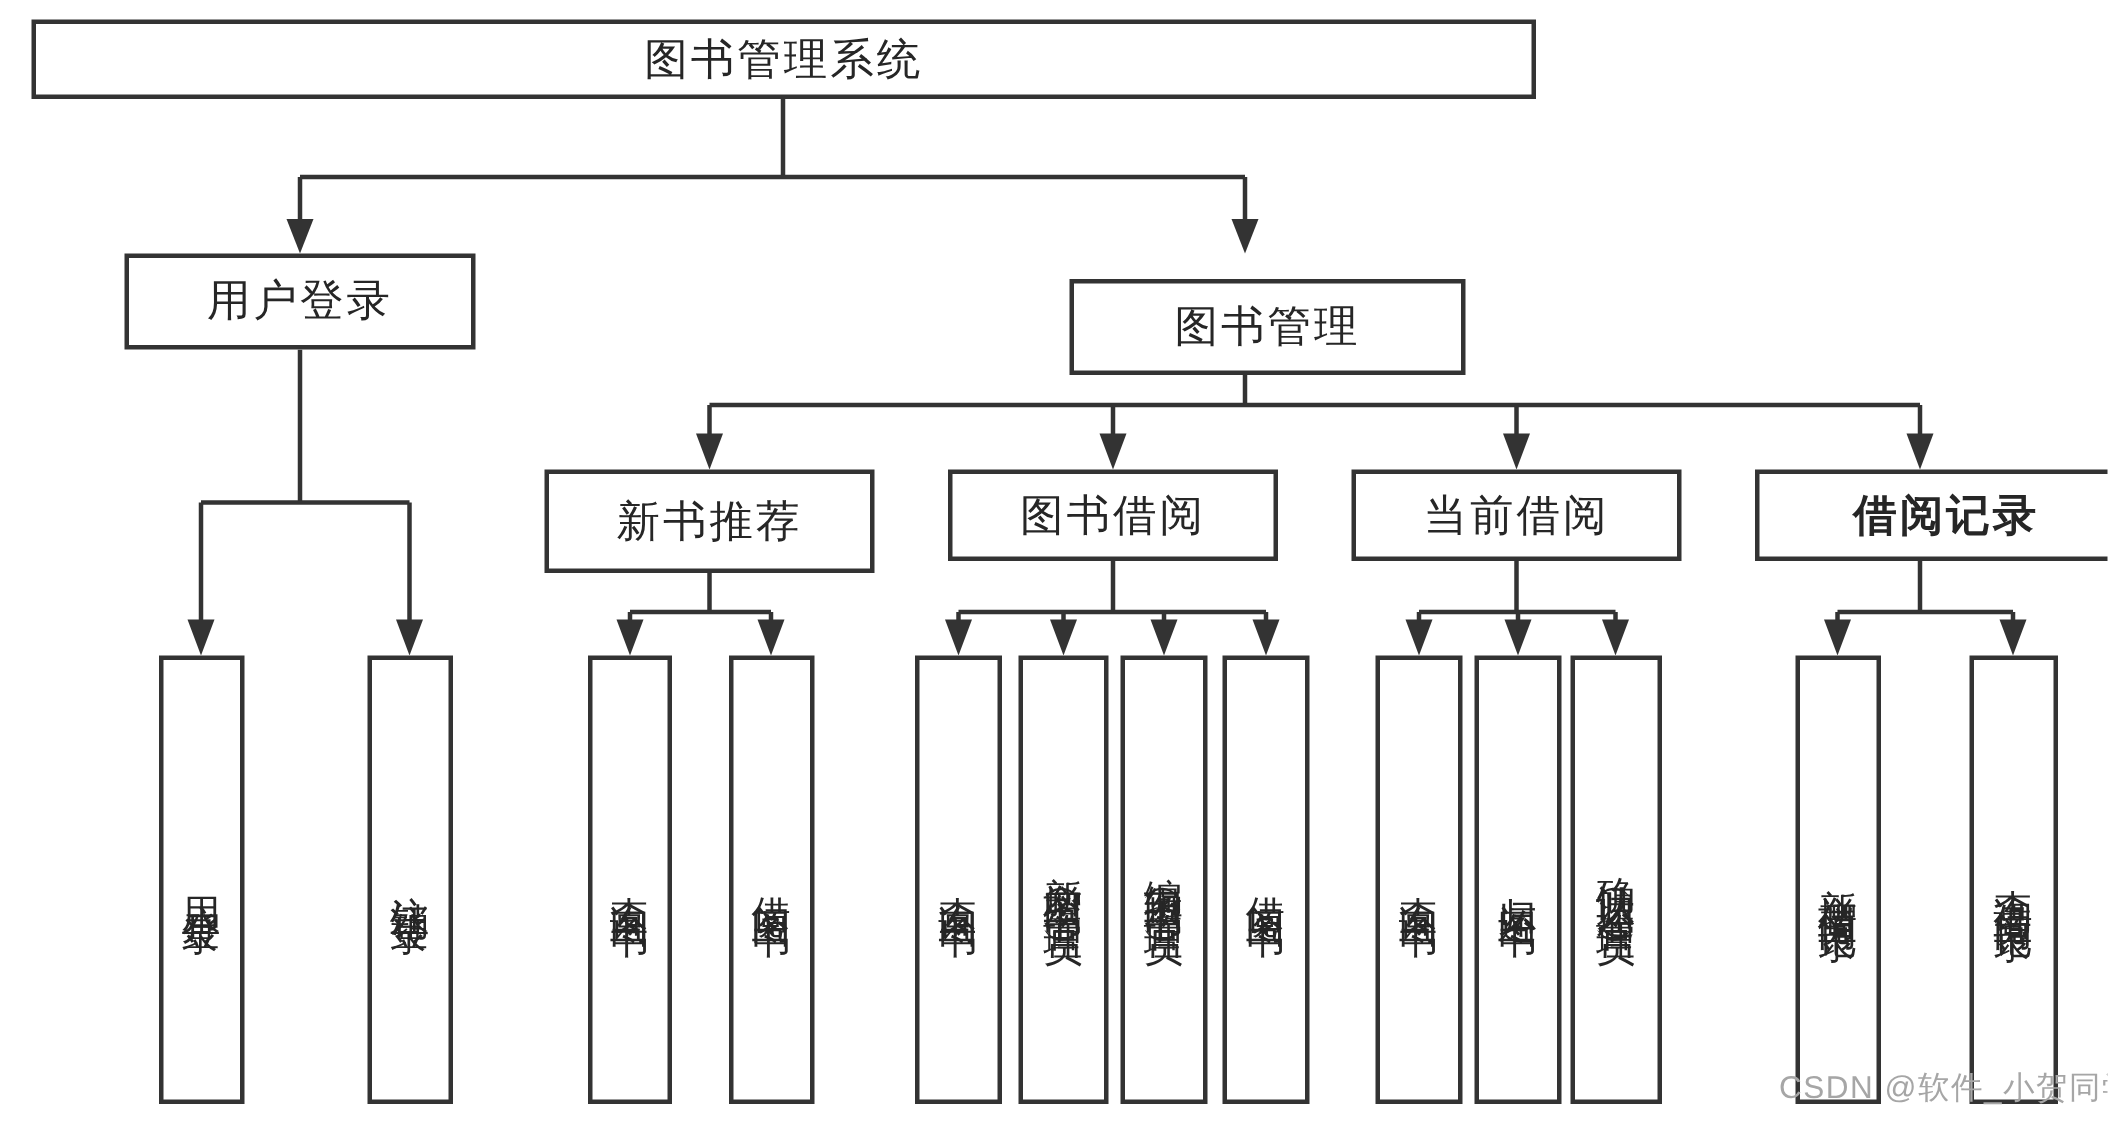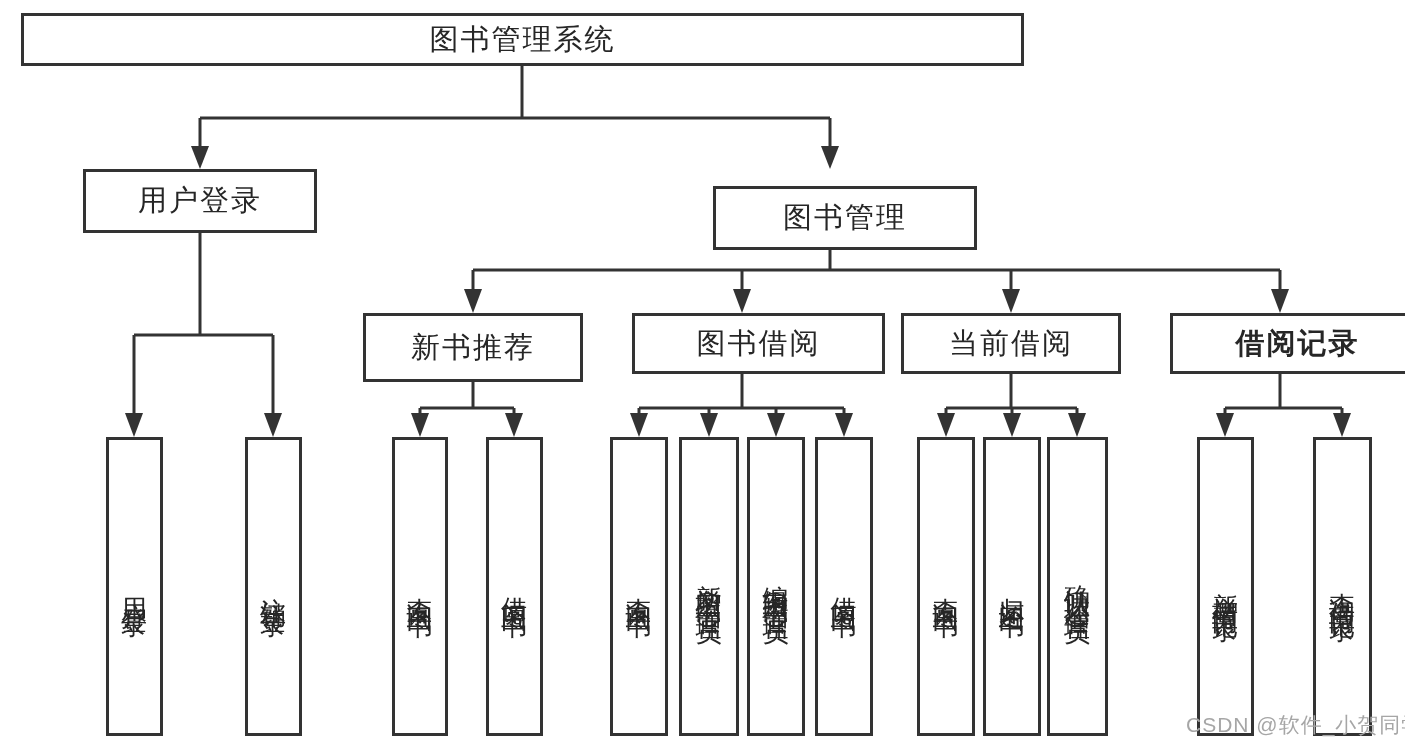--- a/index.html
+++ b/index.html
@@ -145,21 +145,21 @@
       <polygon points="1333,413 1351,413 1342,437"></polygon>
     </g>
   </svg>
 
   <div class="node h-box" style="left:21px; top:13px; width:1003px; height:53px;">图书管理系统</div>
 
   <div class="node h-box" style="left:83px; top:169px; width:234px; height:64px;">用户登录</div>
   <div class="node h-box" style="left:713px; top:169px; width:264px; height:64px;margin-top:17px;">图书管理</div>
 
   <div class="node h-box" style="left:363px; top:313px; width:220px; height:69px;">新书推荐</div>
-  <div class="node h-box" style="left:632px; top:313px; width:253px; height:61px;">图书借阅</div>
+  <div class="node h-box" style="left:632px; top:313px; width:220px; height:61px;">图书借阅</div>
   <div class="node h-box" style="left:901px; top:313px; width:220px; height:61px;text-align:center;">当前借阅</div>
   <div class="node h-box" style="left:1170px; top:313px; width:255px; height:61px;font-weight:bold;">借阅记录</div>
 
   <div class="node v-box" style="left:106px; top:437px; width:57px; height:299px;">
     <span class="v-label">用户登录</span>
   </div>
   <div class="node v-box" style="left:245px; top:437px; width:57px; height:299px;">
     <span class="v-label">注销登录</span>
   </div>
 

